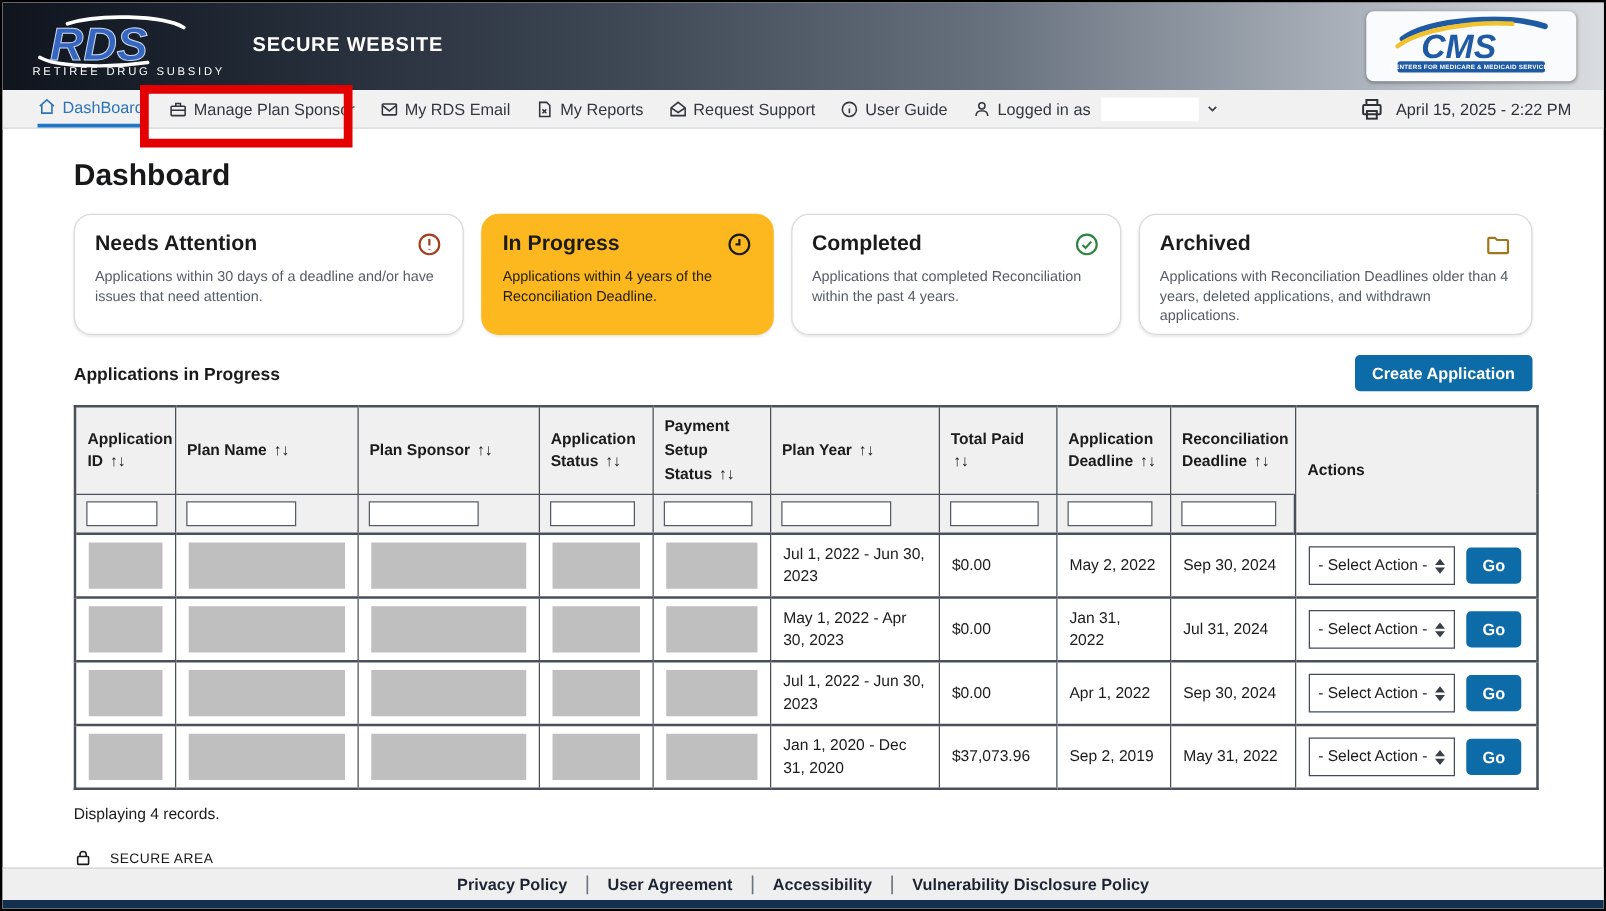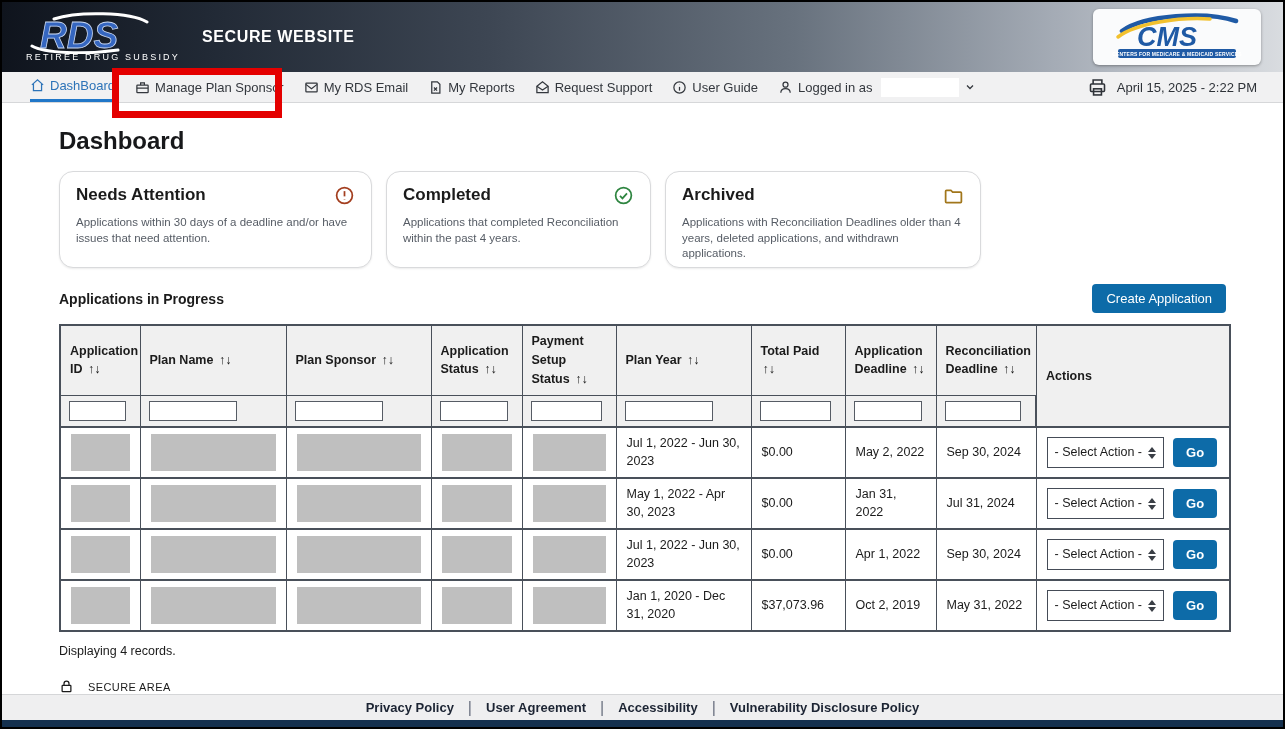--- a/index.html
+++ b/index.html
@@ -55,21 +55,21 @@
   .card.active { background:#fcb81e; border-color:#fcb81e; }
   .card-head { display:flex; justify-content:space-between; align-items:flex-start; }
   .card-title { font-size:17px; font-weight:bold; color:#1b1b1b; }
   .card-desc { font-size:11.5px; color:#565c65; line-height:1.35; margin-top:9px; }
   .card.active .card-desc { color:#262008; }
   .card-1 { width:313px; } .card-2 { width:234px; } .card-3 { width:265px; } .card-4 { width:316px; }
 
   .section-row { display:flex; justify-content:space-between; align-items:center; margin:16px 57px 0; }
   .section-heading { font-size:14px; font-weight:bold; }
   .btn-primary {
-    background:#0d6ba8; color:#fff; font-weight:normal; font-size:13px; border:none;
+    background:#0d6ba8; color:#fff; font-weight:bold; font-size:13px; border:none;
     padding:7px 14px; border-radius:4px; cursor:pointer; font-family:inherit;
   }
 
   
   table.apps { border-collapse:collapse; margin:11px 57px 0; width:1170px; font-size:12.5px; table-layout:fixed; }
   .apps th, .apps td { border:1px solid #49505a; }
   .apps thead th {
     background:#f0f0f0; text-align:left; font-weight:bold; padding:6px 9px;
     vertical-align:middle; line-height:1.5; height:70px;
   }
@@ -206,20 +206,30 @@
     <div class="card card-1">
       <div class="card-head">
         <span class="card-title">Needs Attention</span>
         <svg width="21" height="21" viewBox="0 0 24 24" fill="none" stroke="#a33e1f" stroke-width="2">
             <circle cx="12" cy="12" r="9"></circle>
             <path d="M12 7 V13"></path>
             <path d="M12 16.3 V16.8"></path>
           </svg>
       </div>
       <div class="card-desc">Applications within 30 days of a deadline and/or have issues that need attention.</div>
+    </div>
+    <div class="card card-2 active">
+      <div class="card-head">
+        <span class="card-title">In Progress</span>
+        <svg width="21" height="21" viewBox="0 0 24 24" fill="none" stroke="#1b1b1b" stroke-width="2">
+            <circle cx="12" cy="12" r="9"></circle>
+            <path d="M12 7 V12 H8.5"></path>
+          </svg>
+      </div>
+      <div class="card-desc">Applications within 4 years of the Reconciliation Deadline.</div>
     </div>
     <div class="card card-3">
       <div class="card-head">
         <span class="card-title">Completed</span>
         <svg width="21" height="21" viewBox="0 0 24 24" fill="none" stroke="#2e8540" stroke-width="2">
             <circle cx="12" cy="12" r="9"></circle>
             <path d="M8 12.5 L10.8 15.3 L16 9.5"></path>
           </svg>
       </div>
       <div class="card-desc">Applications that completed Reconciliation within the past 4 years.</div>
@@ -389,21 +399,21 @@
             <div class="redact"></div>
           </td>
         <td>
             <div class="redact"></div>
           </td>
         <td>
             <div class="redact"></div>
           </td>
         <td>Jan 1, 2020 - Dec 31, 2020</td>
         <td>$37,073.96</td>
-        <td>Oct 2, 2019</td>
+        <td>Sep 2, 2019</td>
         <td>May 31, 2022</td>
         <td>
             <div class="actions-cell">
           <span class="select-action">
                 <span>- Select Action -</span>
                 <span class="spin">
                   <i class="up"></i>
                   <i class="down"></i>
                 </span>
               </span>

